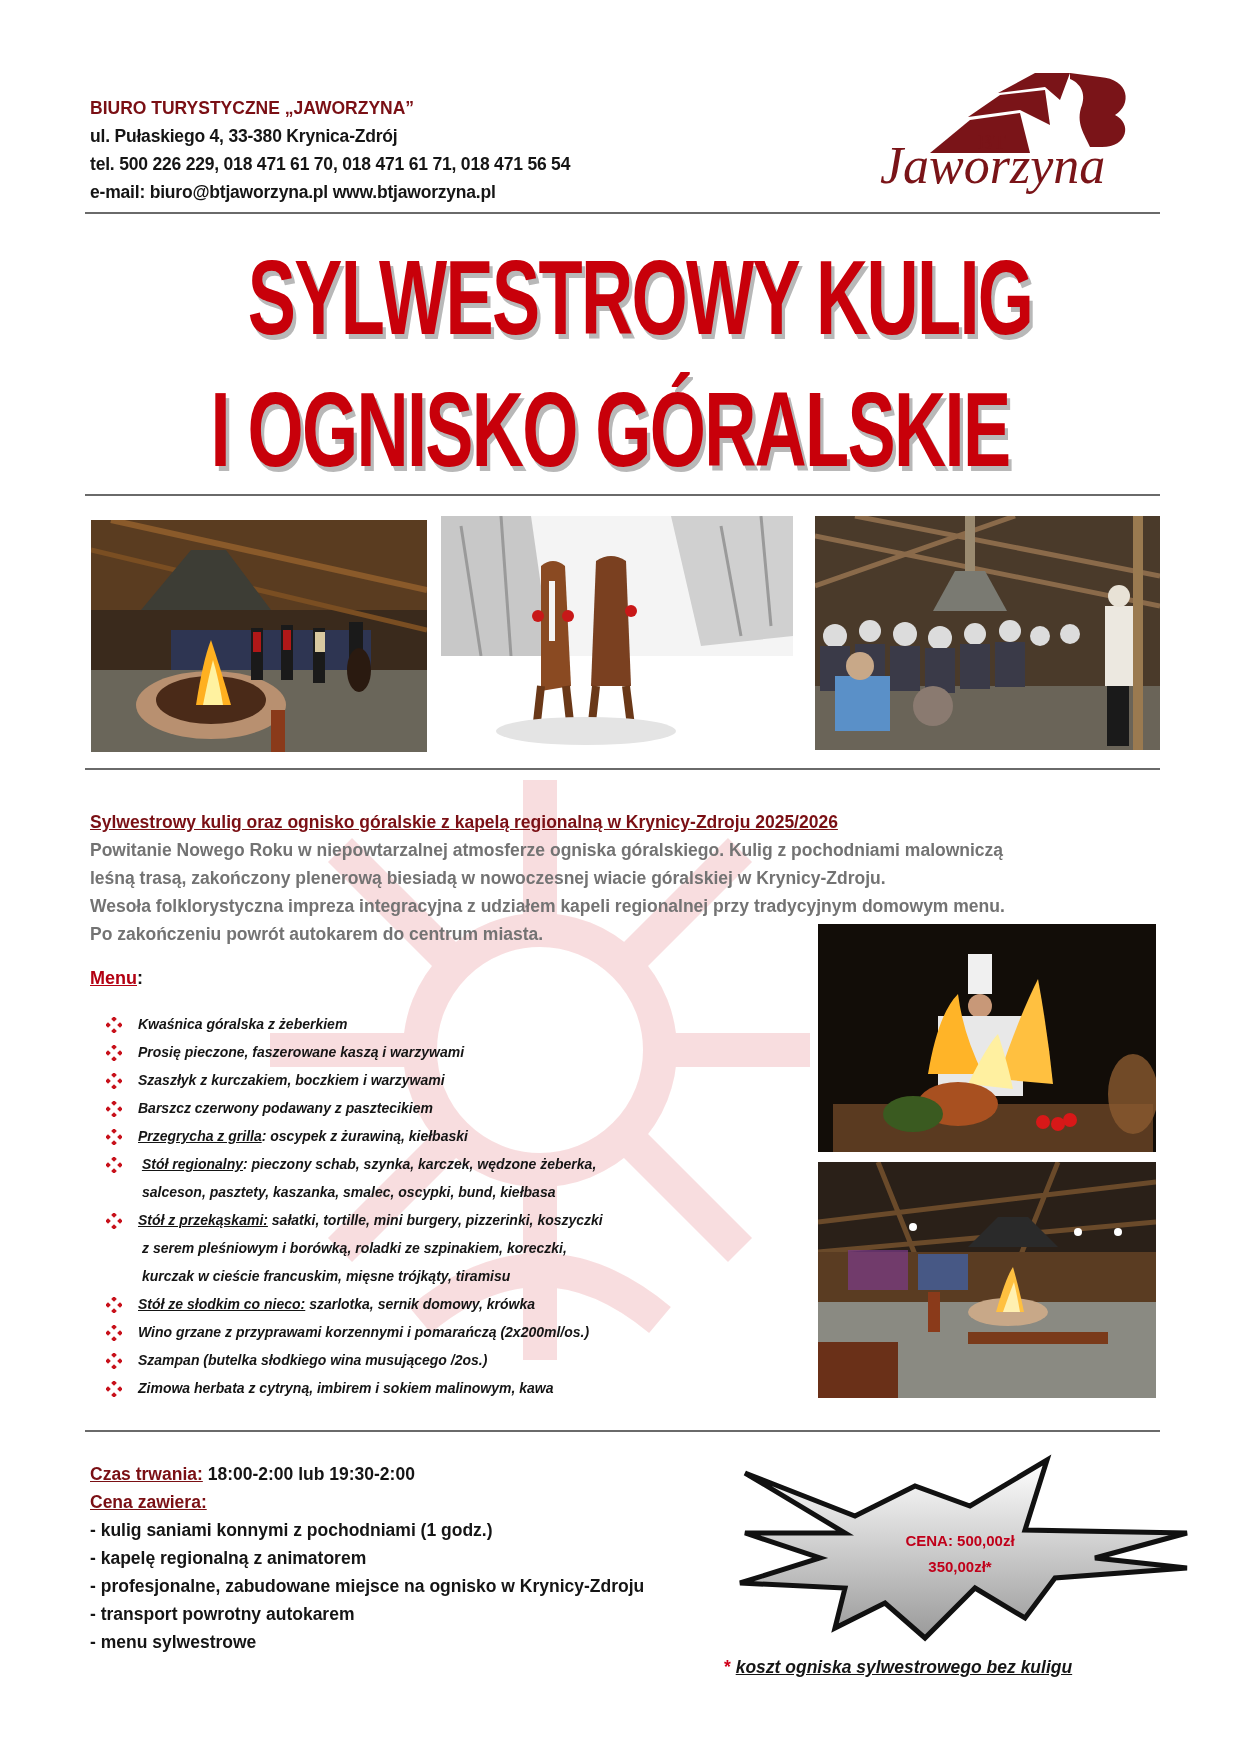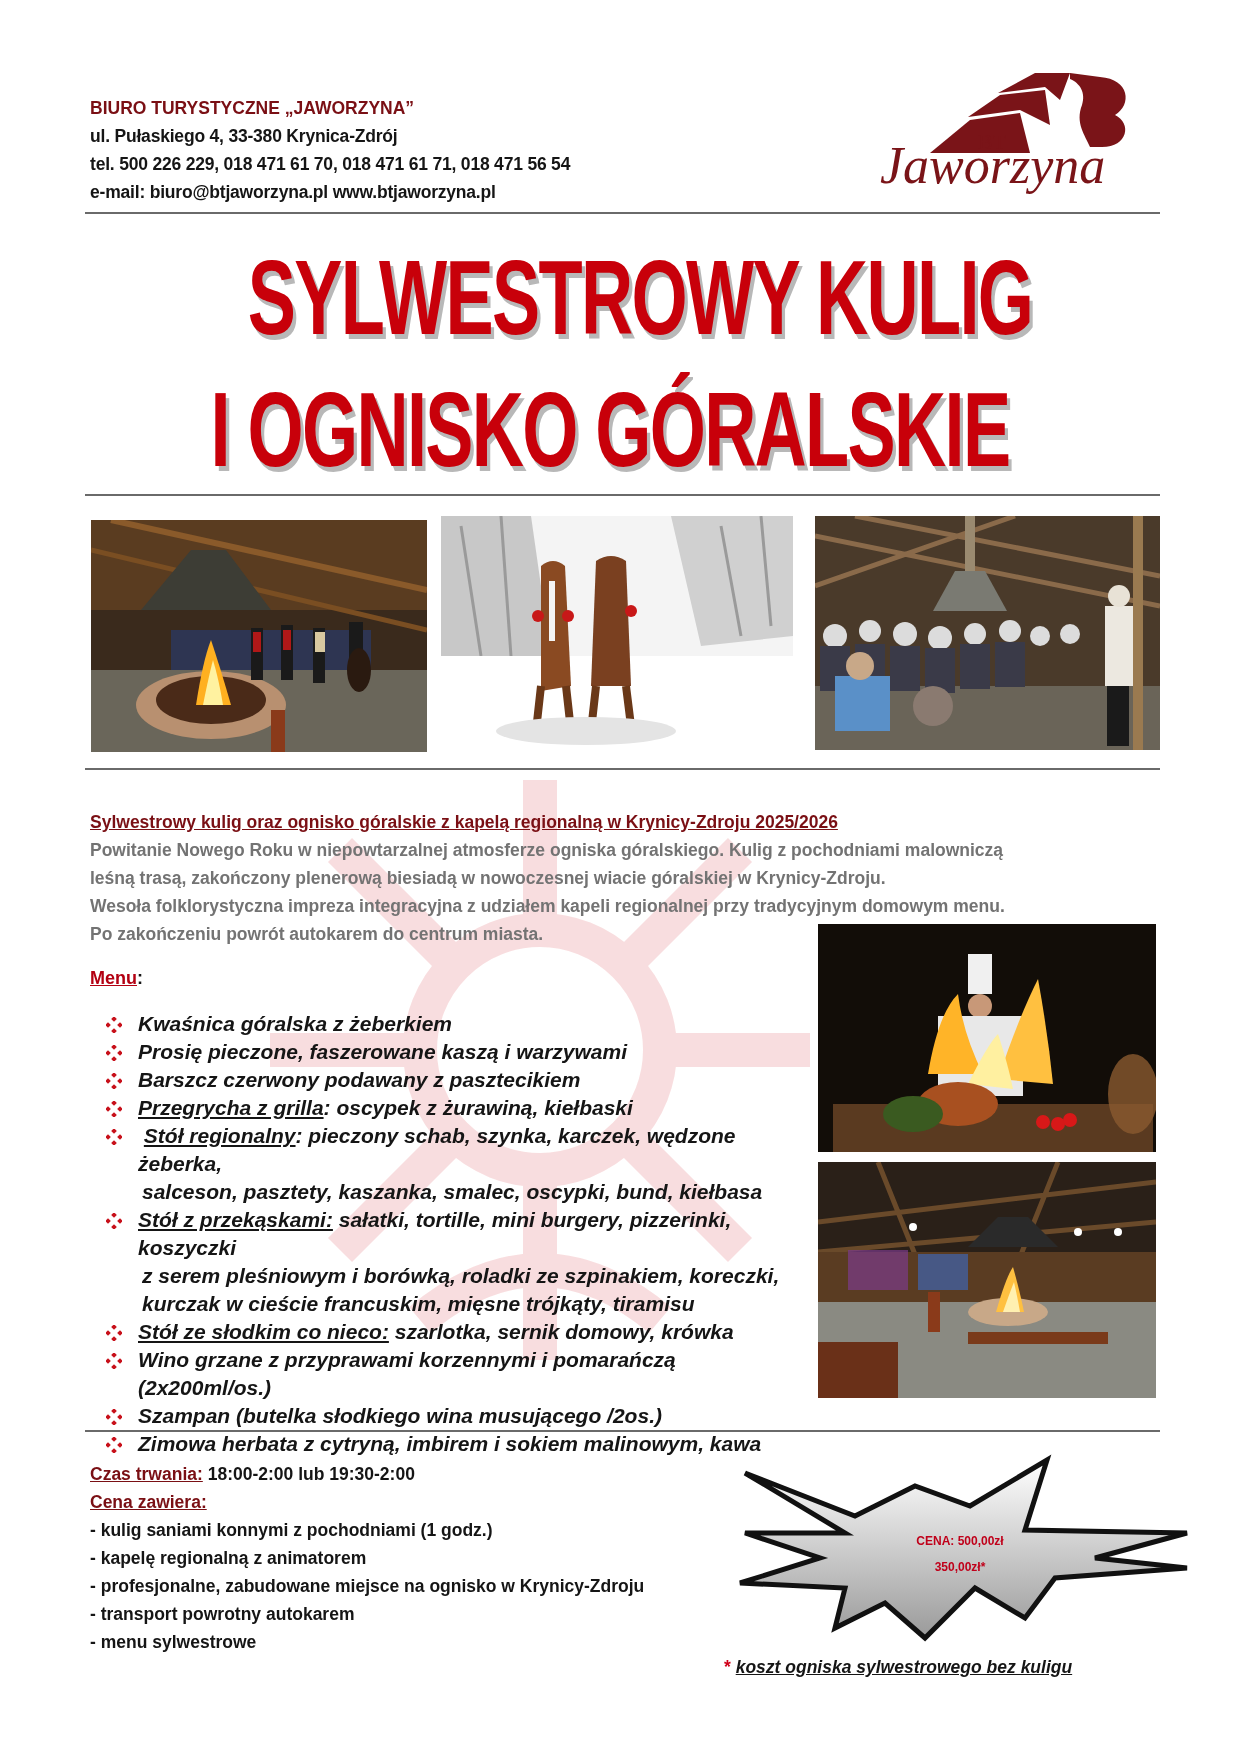--- a/index.html
+++ b/index.html
@@ -29,31 +29,31 @@
 
   .content { position: absolute; left: 90px; top: 808px; width: 1080px; }
   .subtitle { color: #7a0f14; font-weight: bold; font-size: 17.5px; text-decoration: underline; line-height: 28px; }
   .para { font-size: 17.5px; font-weight: bold; line-height: 28px; color: #737373; }
 
   .menu-label { position: absolute; left: 90px; top: 968px; color: #b30012; font-weight: bold; font-size: 18px; }
   .menu-label u { text-decoration: underline; }
   .menu-label span.c { color: #151515; }
 
   .menu { position: absolute; left: 102px; top: 1010px; width: 700px; list-style: none; }
-  .menu li { position: relative; padding-left: 36px; font-size: 21px; font-weight: bold; font-style: italic; line-height: 28px; color: #151515; }
+  .menu li { position: relative; padding-left: 36px; font-size: 14px; font-weight: bold; font-style: italic; line-height: 28px; color: #151515; }
   .menu li .b { position: absolute; left: 4px; top: 7px; width: 16px; height: 16px; }
   .menu li u { text-decoration: underline; }
   .menu li.indent { padding-left: 40px; }
 
   .details { position: absolute; left: 90px; top: 1460px; width: 640px; }
   .d-label { color: #7a0f14; font-weight: bold; text-decoration: underline; }
   .dline { font-size: 17.5px; line-height: 28px; font-weight: bold; color: #151515; }
 
   .burst { position: absolute; left: 725px; top: 1448px; width: 470px; height: 200px; }
-  .price { position: absolute; left: 860px; top: 1528px; width: 200px; text-align: center; color: #c0001a; font-weight: bold; font-size: 12px; line-height: 26px; }
+  .price { position: absolute; left: 860px; top: 1528px; width: 200px; text-align: center; color: #c0001a; font-weight: bold; font-size: 15px; line-height: 26px; }
   .footnote { position: absolute; left: 724px; top: 1657px; font-size: 17.5px; font-weight: bold; font-style: italic; color: #151515; }
   .footnote .star { color: #d0001a; font-style: normal; }
   .footnote u { text-decoration: underline; }
 </style>
 </head>
 <body>
 
 <svg class="watermark" viewBox="0 0 700 700">
   <g fill="none" stroke="#d00010" stroke-width="34">
     <circle cx="350" cy="330" r="120"></circle>
@@ -245,20 +245,31 @@
   </li>
   <li>
     <svg class="b" viewBox="0 0 16 16">
         <g fill="#c8101a">
           <rect x="6" y="0" width="4" height="4" transform="rotate(45 8 2)"></rect>
           <rect x="6" y="12" width="4" height="4" transform="rotate(45 8 14)"></rect>
           <rect x="0" y="6" width="4" height="4" transform="rotate(45 2 8)"></rect>
           <rect x="12" y="6" width="4" height="4" transform="rotate(45 14 8)"></rect>
         </g>
       </svg>
+    <u></u><span>Szaszłyk z kurczakiem, boczkiem i warzywami</span>
+  </li>
+  <li>
+    <svg class="b" viewBox="0 0 16 16">
+        <g fill="#c8101a">
+          <rect x="6" y="0" width="4" height="4" transform="rotate(45 8 2)"></rect>
+          <rect x="6" y="12" width="4" height="4" transform="rotate(45 8 14)"></rect>
+          <rect x="0" y="6" width="4" height="4" transform="rotate(45 2 8)"></rect>
+          <rect x="12" y="6" width="4" height="4" transform="rotate(45 14 8)"></rect>
+        </g>
+      </svg>
     <u></u><span>Barszcz czerwony podawany z pasztecikiem</span>
   </li>
   <li>
     <svg class="b" viewBox="0 0 16 16">
         <g fill="#c8101a">
           <rect x="6" y="0" width="4" height="4" transform="rotate(45 8 2)"></rect>
           <rect x="6" y="12" width="4" height="4" transform="rotate(45 8 14)"></rect>
           <rect x="0" y="6" width="4" height="4" transform="rotate(45 2 8)"></rect>
           <rect x="12" y="6" width="4" height="4" transform="rotate(45 14 8)"></rect>
         </g>

